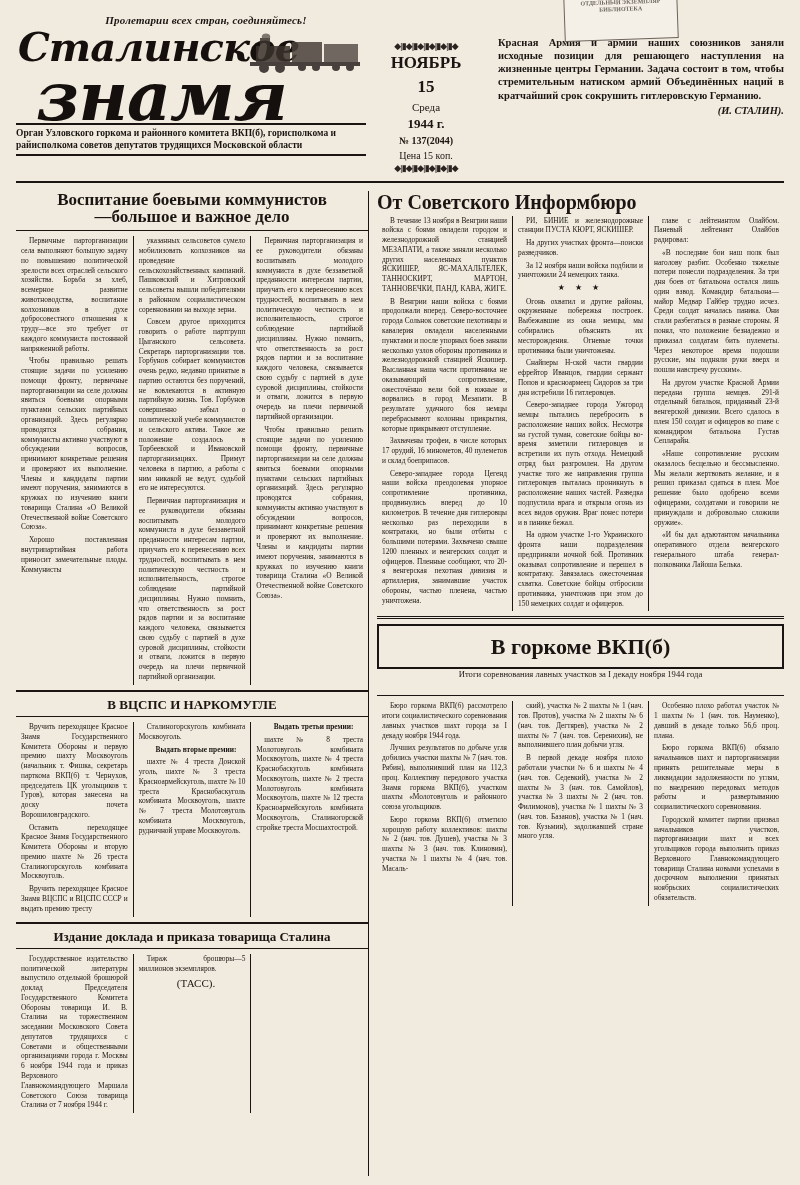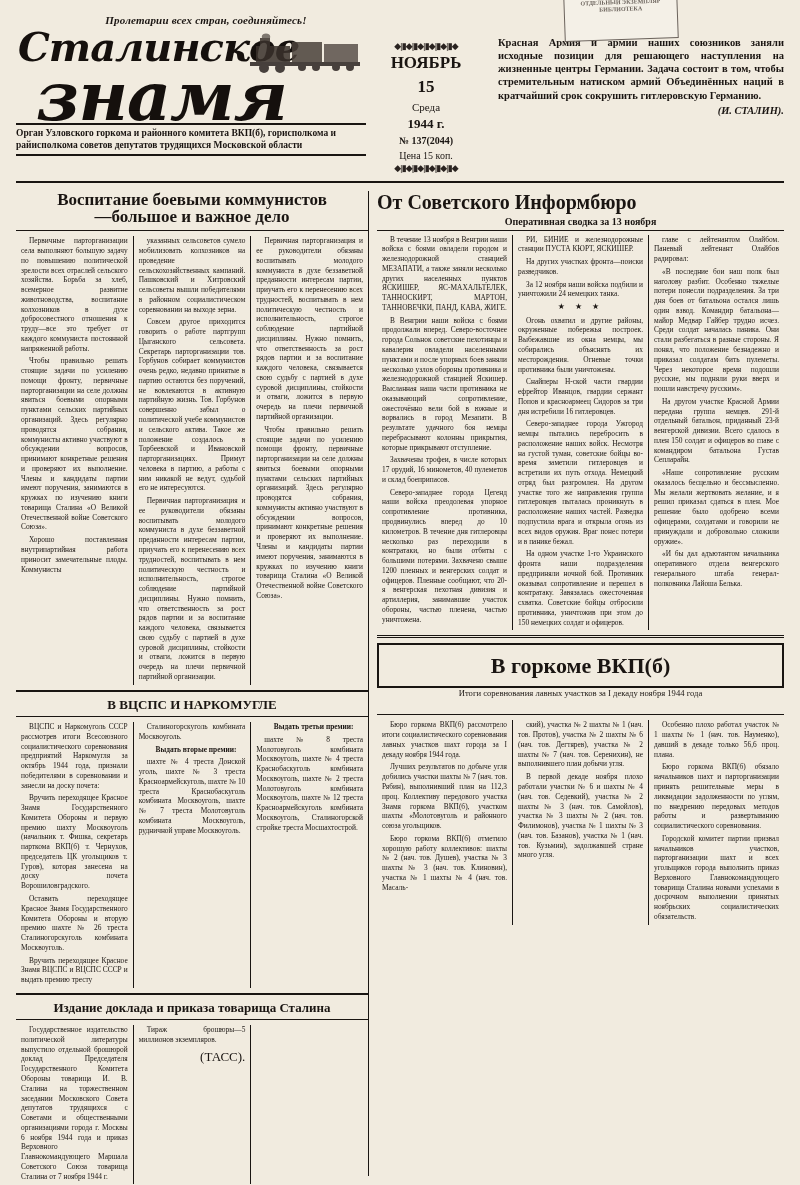--- a/index.html
+++ b/index.html
@@ -97,21 +97,21 @@
   }
   .infsub{
     font-size:10px;font-weight:bold;text-align:center;margin:0 0 4px 0;
     border-bottom:1px solid #1a1512;padding-bottom:3px;
   }
   .rc{width:auto;flex:1;}
   .gk-head{
     font-size:22px;font-weight:bold;text-align:center;margin:4px 0 3px 0;
   }
   .gk-sub{font-size:8.6px;font-weight:normal;text-align:center;margin-bottom:16px;}
-  .tail{font-size:13px;text-align:right;margin-top:3px;}
+  .tail{font-size:11px;text-align:center;margin-top:3px;}
   .b{font-weight:bold;}
   .ct{text-align:center;}
   .stars{text-align:center;letter-spacing:4px;font-size:8px;margin:3px 0;}
   .dblrule{border:0;border-top:3px double #1a1512;margin:5px 0;}
   .framebox{border:2px solid #1a1512;padding:4px 6px;}
 </style>
 </head>
 <body>
 
 <div class="page">
@@ -187,21 +187,20 @@
           <p>Чтобы правильно решать стоящие задачи по усилению помощи фронту, первичные парторганизации на селе должны явиться боевыми опорными пунктами сельских партийных организаций. Здесь регулярно проводятся собрания, коммунисты активно участвуют в обсуждении вопросов, принимают конкретные решения и проверяют их выполнение. Члены и кандидаты партии имеют поручения, занимаются в кружках по изучению книги товарища Сталина «О Великой Отечественной войне Советского Союза».</p>
         </div>
       </div>
 
       <hr class="sec-rule-thick">
       <div class="subhead">В ВЦСПС И НАРКОМУГЛЕ</div>
       <hr class="sec-rule">
 
       <div class="left-cols">
         <div class="col lc">
-          <p>ВЦСПС и Наркомуголь СССР рассмотрев итоги Всесоюзного социалистического соревнования предприятий Наркомугля за октябрь 1944 года, признали победителями в соревновании и занесли на доску почета:</p>
           <p>Вручить переходящее Красное Знамя Государственного Комитета Обороны и первую премию шахту Москвоуголь (начальник т. Фишка, секретарь парткома ВКП(б) т. Чернухов, председатель ЦК угольщиков т. Гуров), которая занесена на доску почета Ворошиловградского.</p>
           <p>Оставить переходящее Красное Знамя Государственного Комитета Обороны и вторую премию шахте № 26 треста Сталиногорскуголь комбината Москвоуголь.</p>
           <p>Вручить переходящее Красное Знамя ВЦСПС и ВЦСПС СССР и выдать премию тресту</p>
         </div>
         <div class="vline"></div>
         <div class="col lc">
           <p>Сталиногорскуголь комбината Москвоуголь.</p>
           <p class="ct b">Выдать вторые премии:</p>
           <p>шахте № 4 треста Донской уголь, шахте № 3 треста Красноармейскуголь, шахте № 10 треста Краснобаскуголь комбината Москвоуголь, шахте № 7 треста Молотовуголь комбината Москвоуголь, рудничной управе Москвоуголь.</p>
         </div>
@@ -226,21 +225,20 @@
         </div>
         <div class="vline"></div>
         <div class="col lc"></div>
       </div>
     </div>
 
     <div class="vline"></div>
 
     <div class="right-block">
       <div class="infhead">От Советского Информбюро</div>
-      <div class="infsub">Оперативная сводка за 13 ноября</div>
 
       <div class="left-cols">
         <div class="col rc">
           <p>В течение 13 ноября в Венгрии наши войска с боями овладели городом и железнодорожной станцией МЕЗАПАТИ, а также заняли несколько других населенных пунктов ЯСКИШЕР, ЯС-МАХАЛЬТЕЛЕК, ТАННОСКИРТ, МАРТОН, ТАННОВЕЧКИ, ПАНД, КАВА, ЖИГЕ.</p>
           <p>В Венгрии наши войска с боями продолжали вперед. Северо-восточнее города Сольнок советские пехотинцы и кавалерия овладели населенными пунктами и после упорных боев заняли несколько узлов обороны противника и железнодорожной станцией Яскишер. Высланная наша части противника не оказывающий сопротивление, ожесточённо вели бой в южные и ворвались в город Мезапати. В результате удачного боя немцы перебрасывают колонны прикрытия, которые прикрывают отступление.</p>
           <p>Захвачены трофеи, в числе которых 17 орудий, 16 минометов, 40 пулеметов и склад боеприпасов.</p>
           <p>Северо-западнее города Цегенд наши войска преодолевая упорное сопротивление противника, продвинулись вперед до 10 километров. В течение дня гитлеровцы несколько раз переходили в контратаки, но были отбиты с большими потерями. Захвачено свыше 1200 пленных и венгерских солдат и офицеров. Пленные сообщают, что 20-я венгерская пехотная дивизия и артиллерия, занимавшие участок обороны, частью пленена, частью уничтожена.</p>
           <p></p>
         </div>
         <div class="vline"></div>

